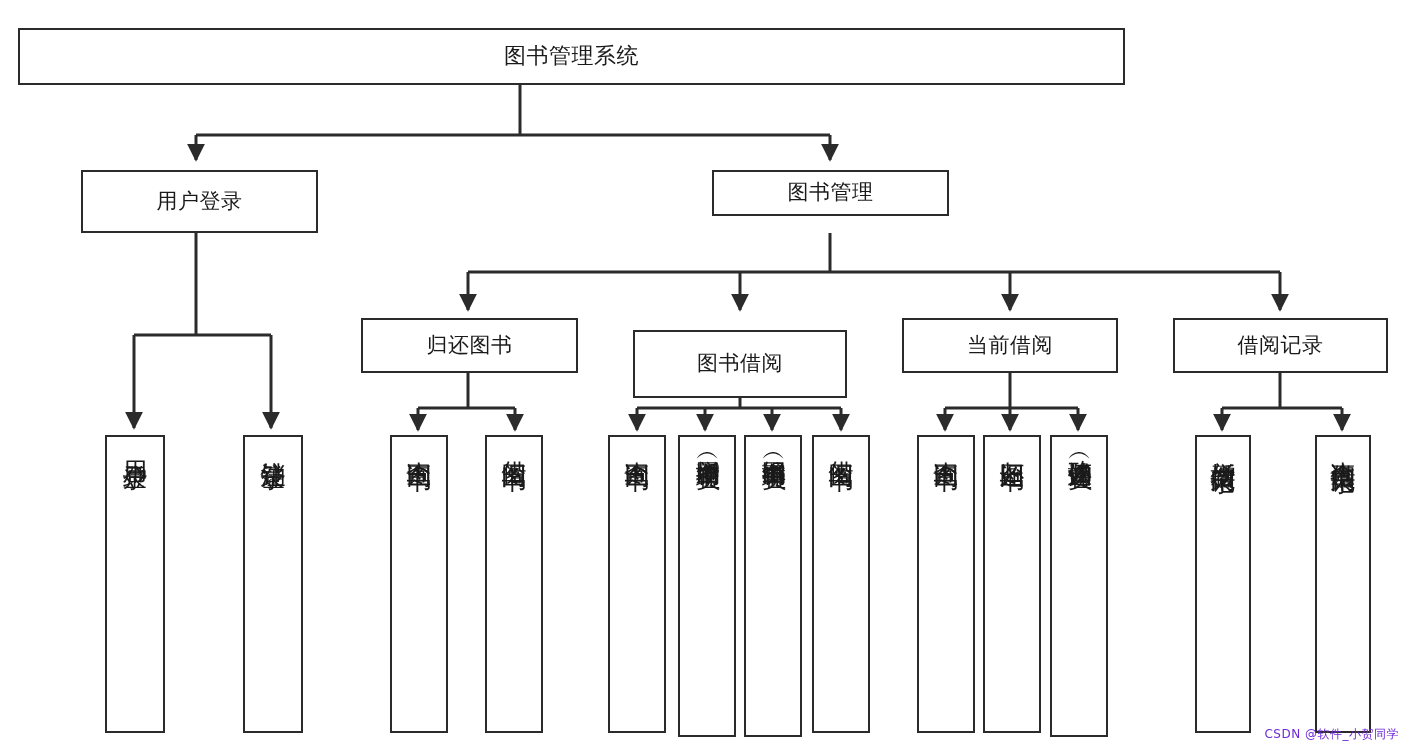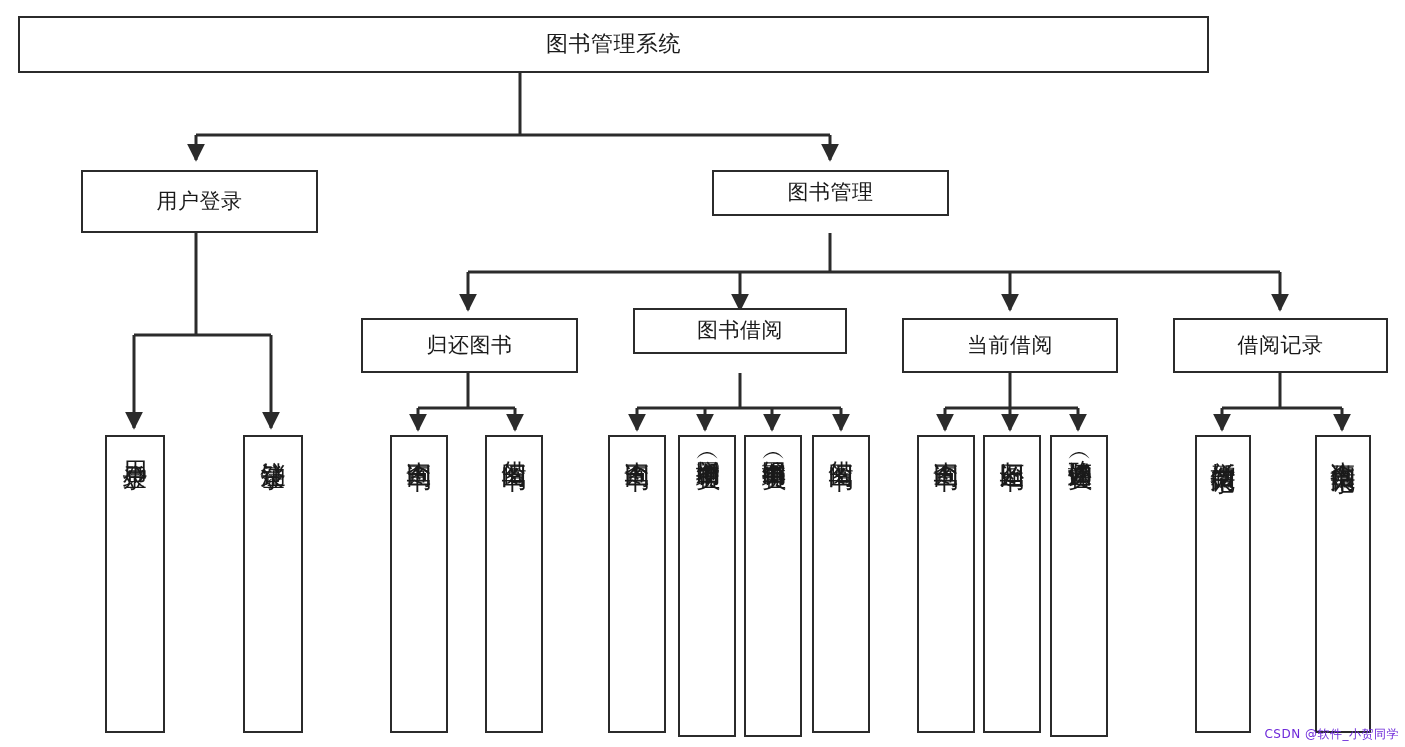--- a/index.html
+++ b/index.html
@@ -122,35 +122,35 @@
       <path d="M 1010 408 L 1010 430" marker-end="url(#arrow)"></path>
       <path d="M 1078 408 L 1078 430" marker-end="url(#arrow)"></path>
 
       <path d="M 1280 373 L 1280 408"></path>
       <path d="M 1222 408 L 1342 408"></path>
       <path d="M 1222 408 L 1222 430" marker-end="url(#arrow)"></path>
       <path d="M 1342 408 L 1342 430" marker-end="url(#arrow)"></path>
     </g>
   </svg>
 
-  <div class="node horiz root" style="left:18px; top:16px; width:1191px; height:57px;">
+  <div class="node horiz root" style="left:18px; top:28px; width:1107px; height:57px;">
     <span class="label">图书管理系统</span>
   </div>
 
   <div class="node horiz" style="left:81px; top:170px; width:237px; height:63px;">
     <span class="label">用户登录</span>
   </div>
   <div class="node horiz" style="left:712px; top:170px; width:237px; height:46px;">
     <span class="label">图书管理</span>
   </div>
 
   <div class="node horiz" style="left:361px; top:318px; width:217px; height:55px;">
     <span class="label">归还图书</span>
   </div>
-  <div class="node horiz" style="left:633px; top:308px; width:214px; height:46px;">
+  <div class="node horiz" style="left:633px; top:330px; width:214px; height:68px;">
     <span class="label">图书借阅</span>
   </div>
   <div class="node horiz" style="left:1173px; top:318px; width:215px; height:55px;">
     <span class="label">借阅记录</span>
   </div>
   <div class="node horiz" style="left:902px; top:318px; width:216px; height:55px;">
     <span class="label">当前借阅</span>
   </div>
 
   <div class="node vert" style="left:105px; top:435px; width:60px; height:298px;">

